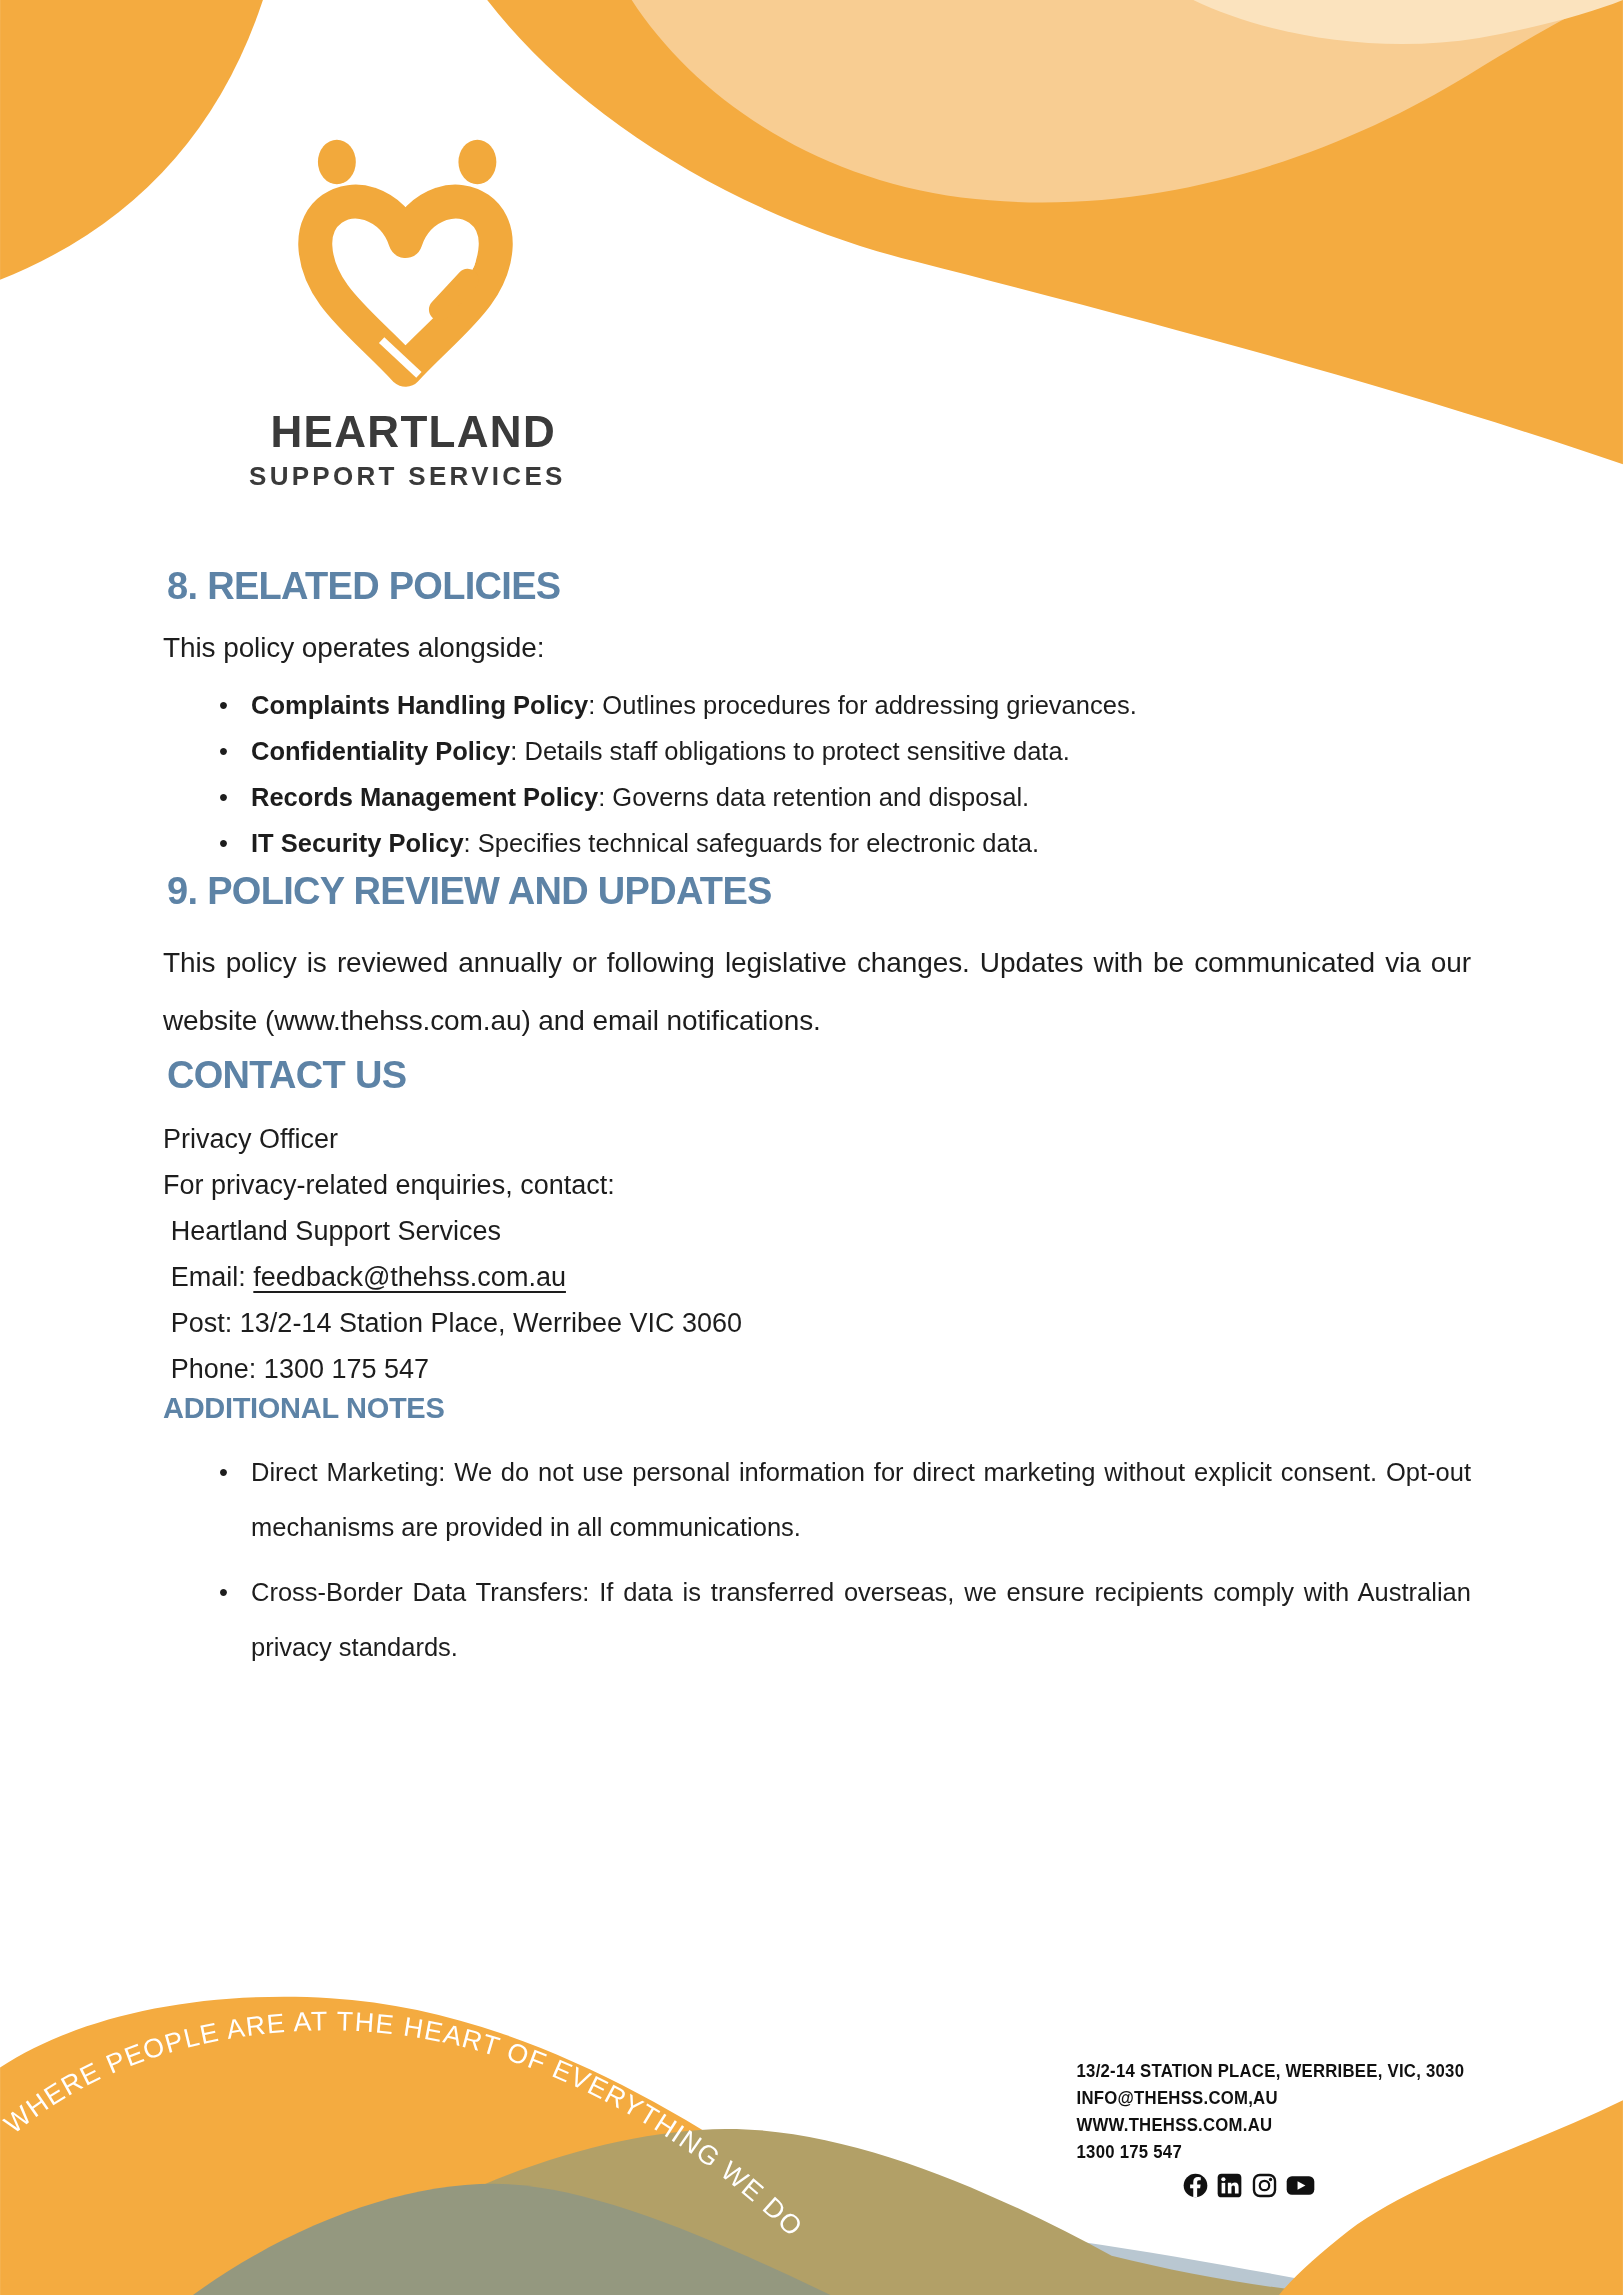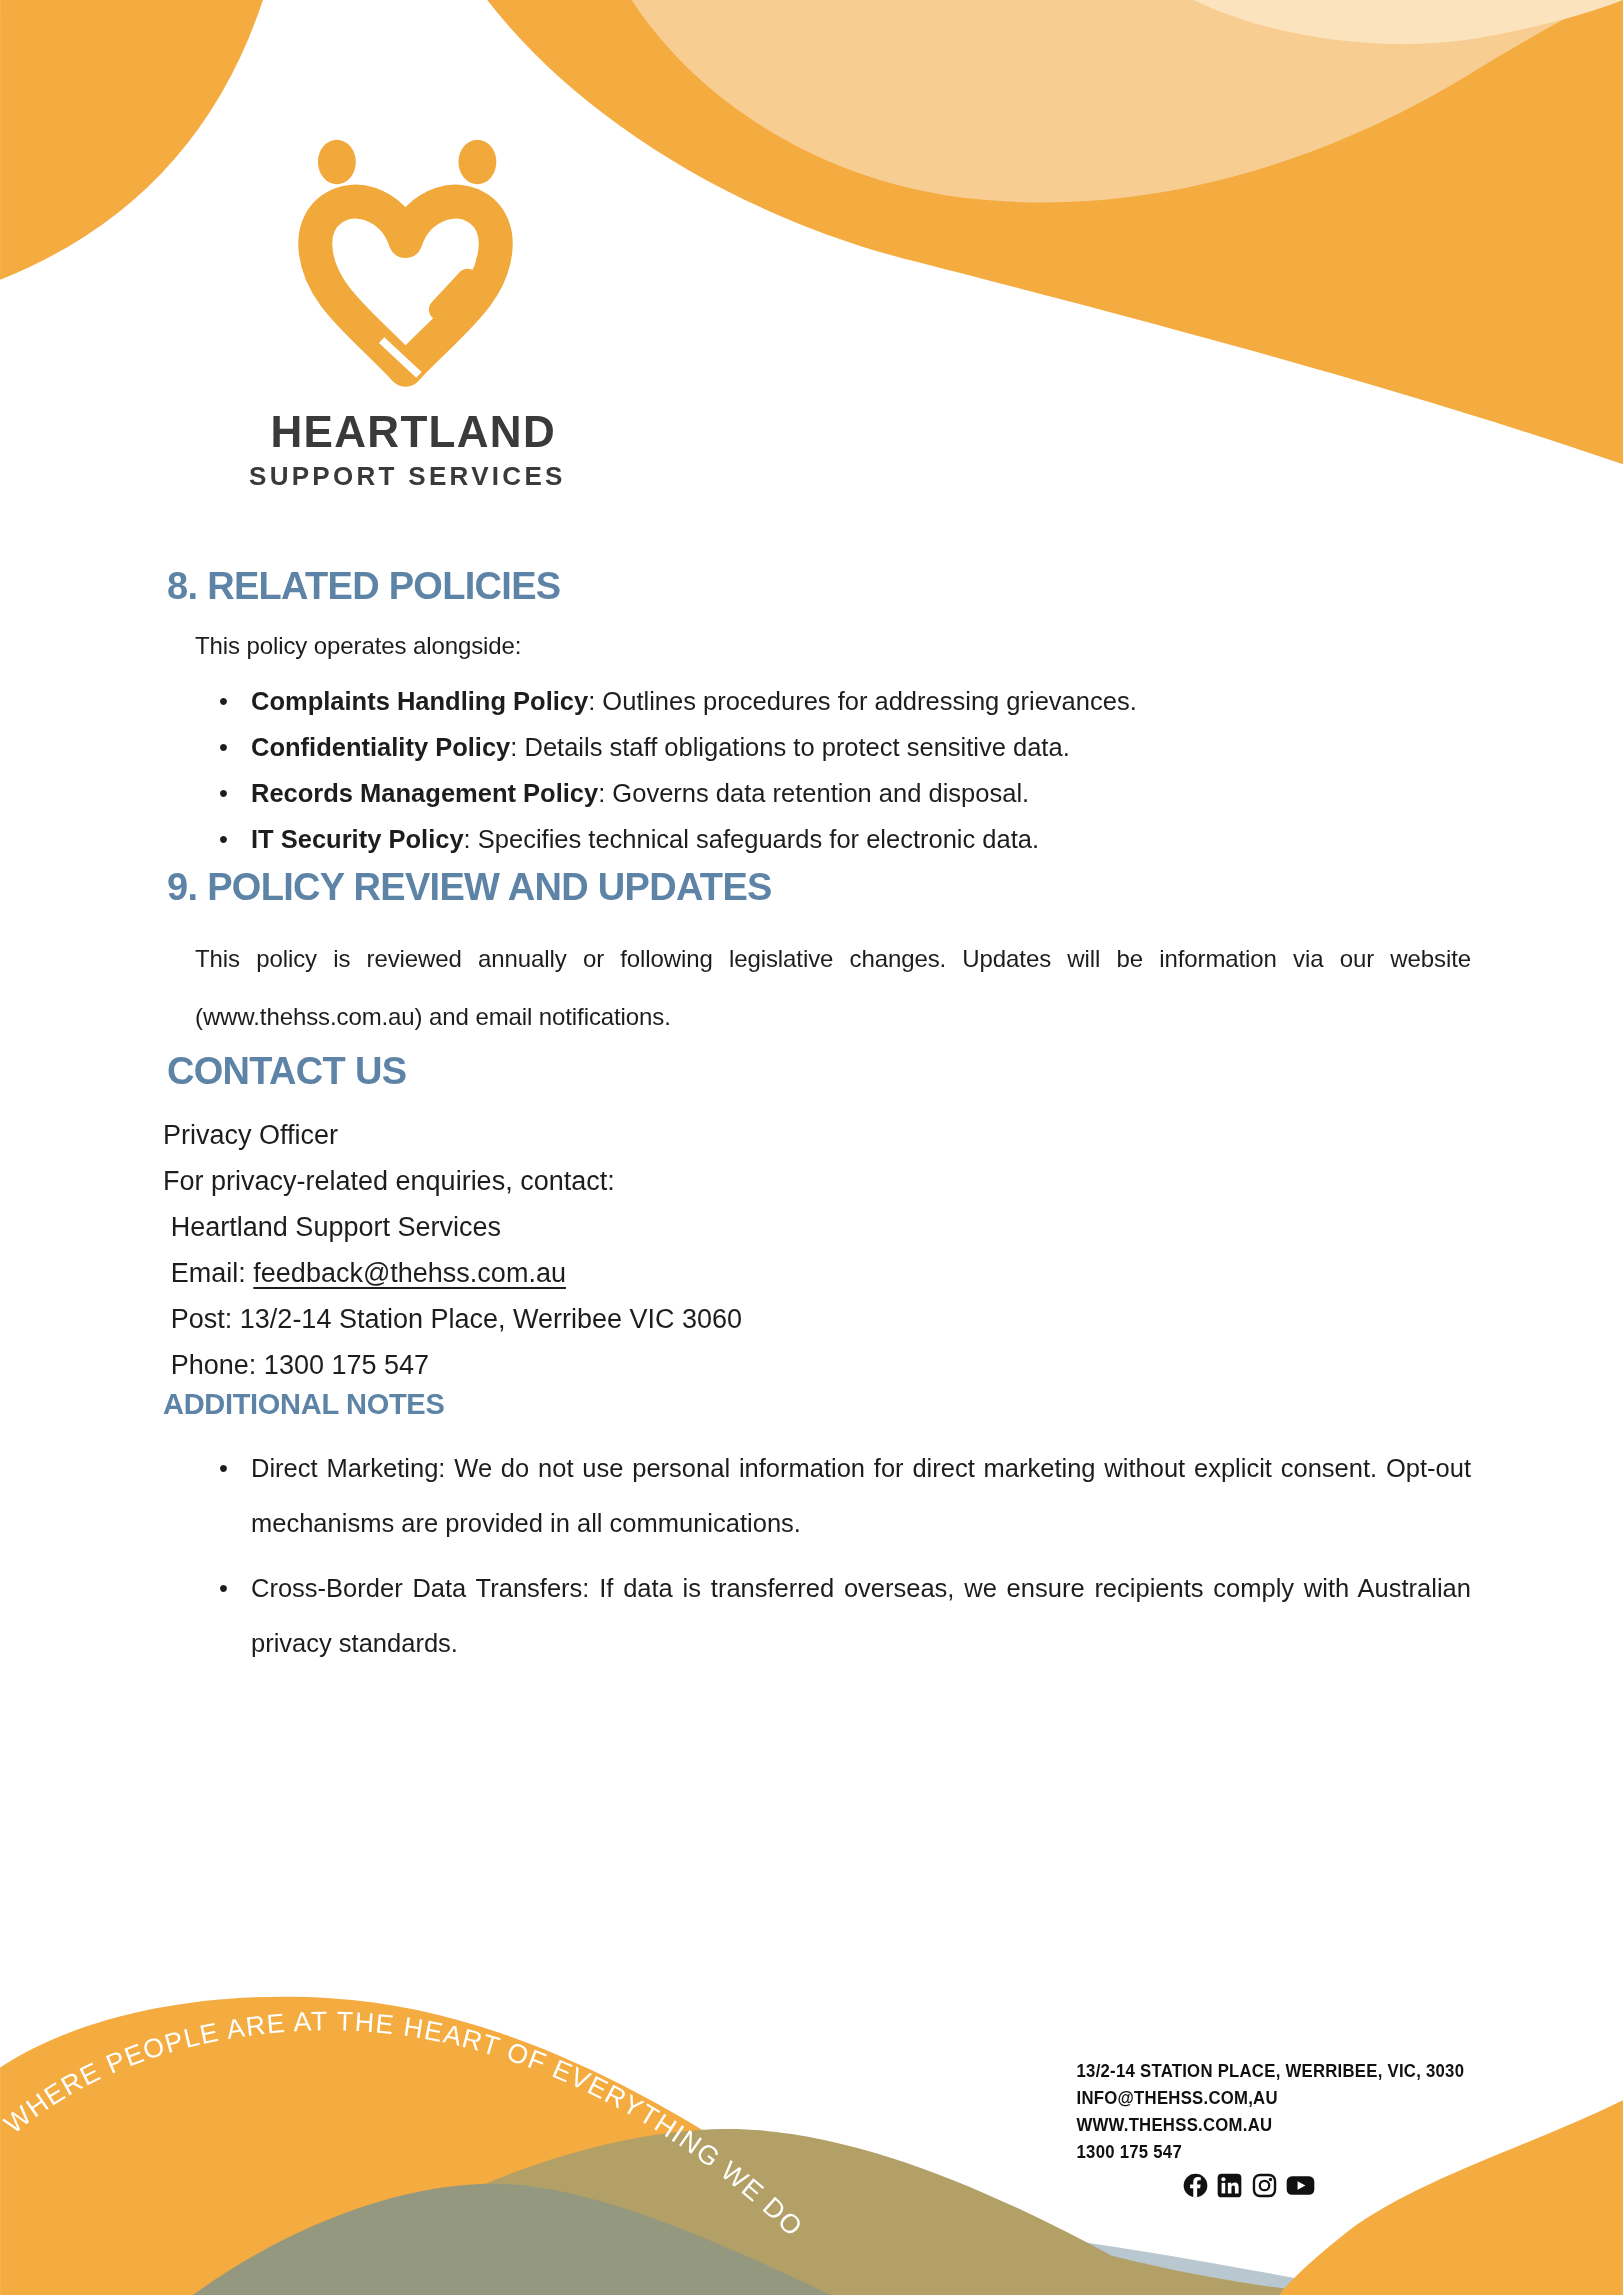--- a/index.html
+++ b/index.html
@@ -23,21 +23,21 @@
   }
 
   
   .content { position:absolute; left:163px; top:561px; width:1308px; z-index:2; }
   h2.sec {
     margin:4px; font-size:38px; font-weight:bold; color:#5d83a6; letter-spacing:-0.7px;
   }
   h3.sec-small {
     margin:0; font-size:29px; font-weight:bold; color:#5d83a6; letter-spacing:-0.3px;
   }
-  .body-text { font-size:24px; letter-spacing:-0.1px;margin-left:32px; }
+  .body-text { font-size:28px; letter-spacing:-0.1px; }
   .intro { margin-top:23.5px; }
   ul.plain { list-style:none; margin:0; padding:0; }
   ul.rel-list { margin-top:18.3px; }
   ul.rel-list li {
     position:relative; padding-left:88px; line-height:46px; font-size:25.5px;
   }
   .bullet-dot {
     position:absolute; left:56px; top:0; font-size:25.5px; line-height:46px;
   }
   .rev-heading { margin-top:76px; }
@@ -141,21 +141,21 @@
         </li>
         <li>
           <span class="bullet-dot">•</span>
           <b>IT Security Policy</b><span>: Specifies technical safeguards for electronic data.</span>
         </li>
       </ul>
     </section>
 
     <section>
       <h2 class="sec rev-heading">9. POLICY REVIEW AND UPDATES</h2>
-      <div class="body-text para-justify">This policy is reviewed annually or following legislative changes. Updates will be information via our website (www.thehss.com.au) and email notifications.</div>
+      <div class="body-text para-justify">This policy is reviewed annually or following legislative changes. Updates with be communicated via our website (www.thehss.com.au) and email notifications.</div>
     </section>
 
     <section>
       <h2 class="sec contact-heading">CONTACT US</h2>
       <div class="contact-lines">
         <div>Privacy Officer</div>
         <div>For privacy-related enquiries, contact:</div>
         <div class="ind">Heartland Support Services</div>
         <div class="ind"><span>Email: </span><a class="email-link" href="#">feedback@thehss.com.au</a></div>
         <div class="ind">Post: 13/2-14 Station Place, Werribee VIC 3060</div>

